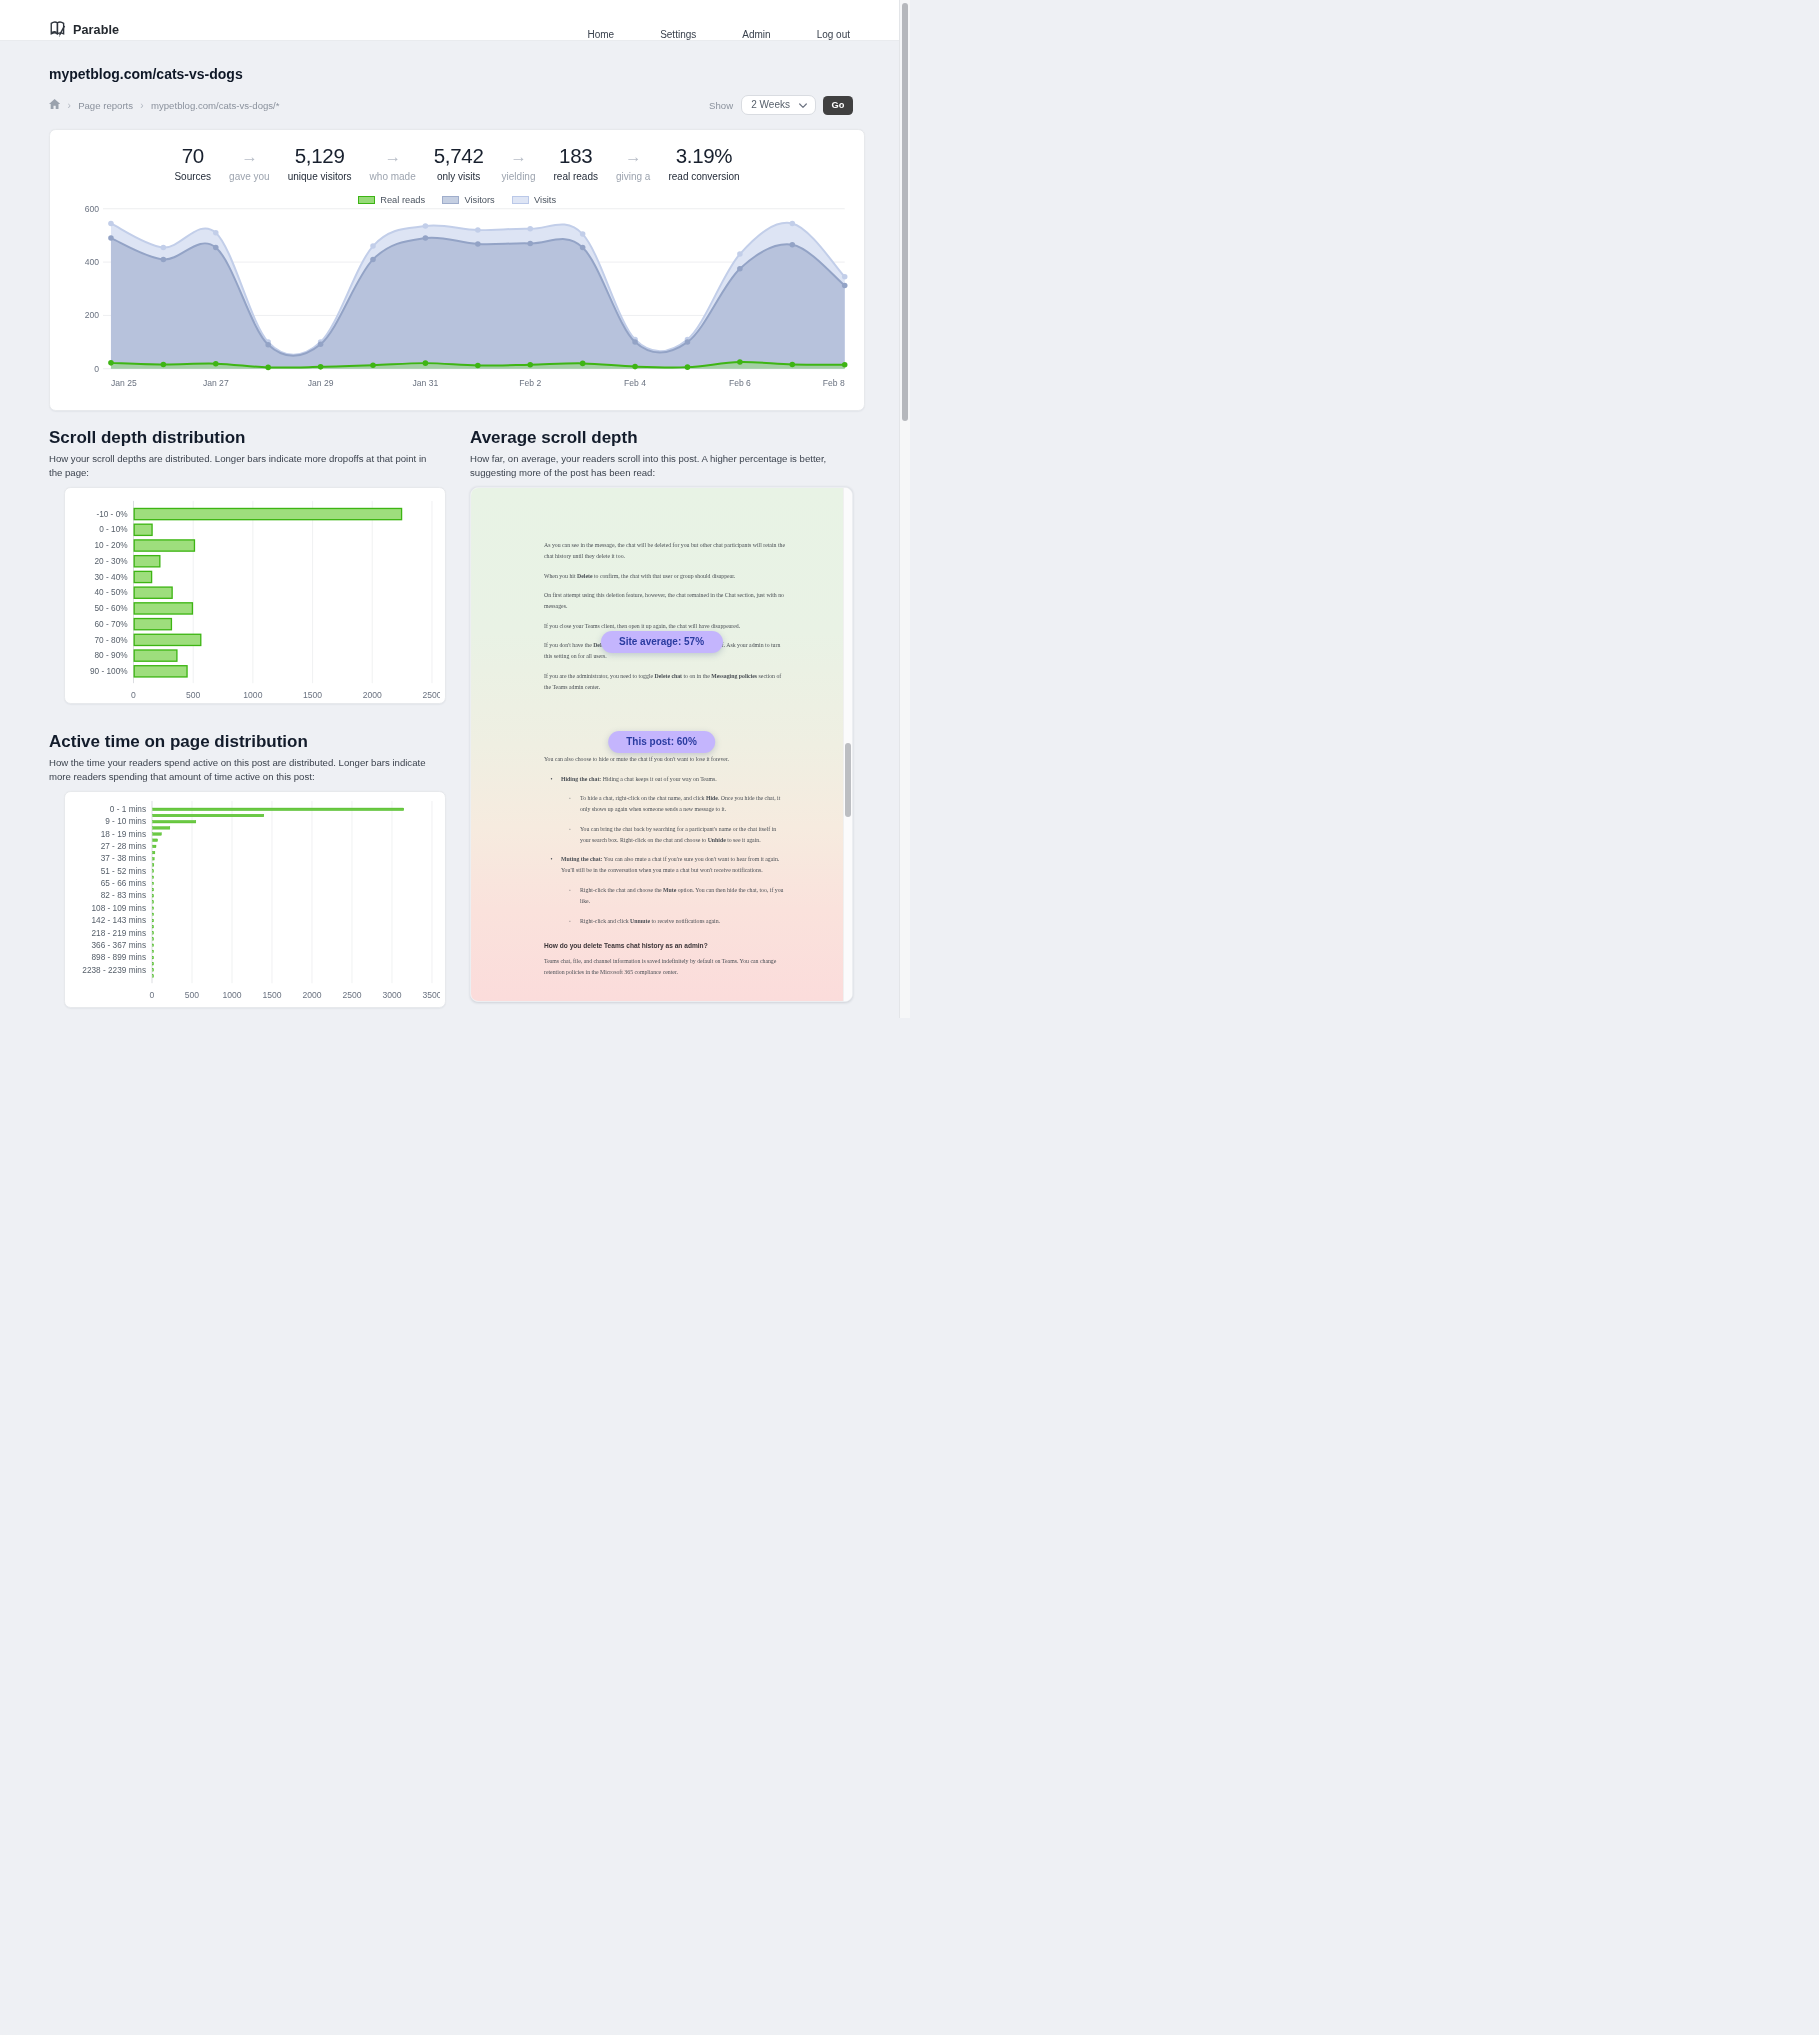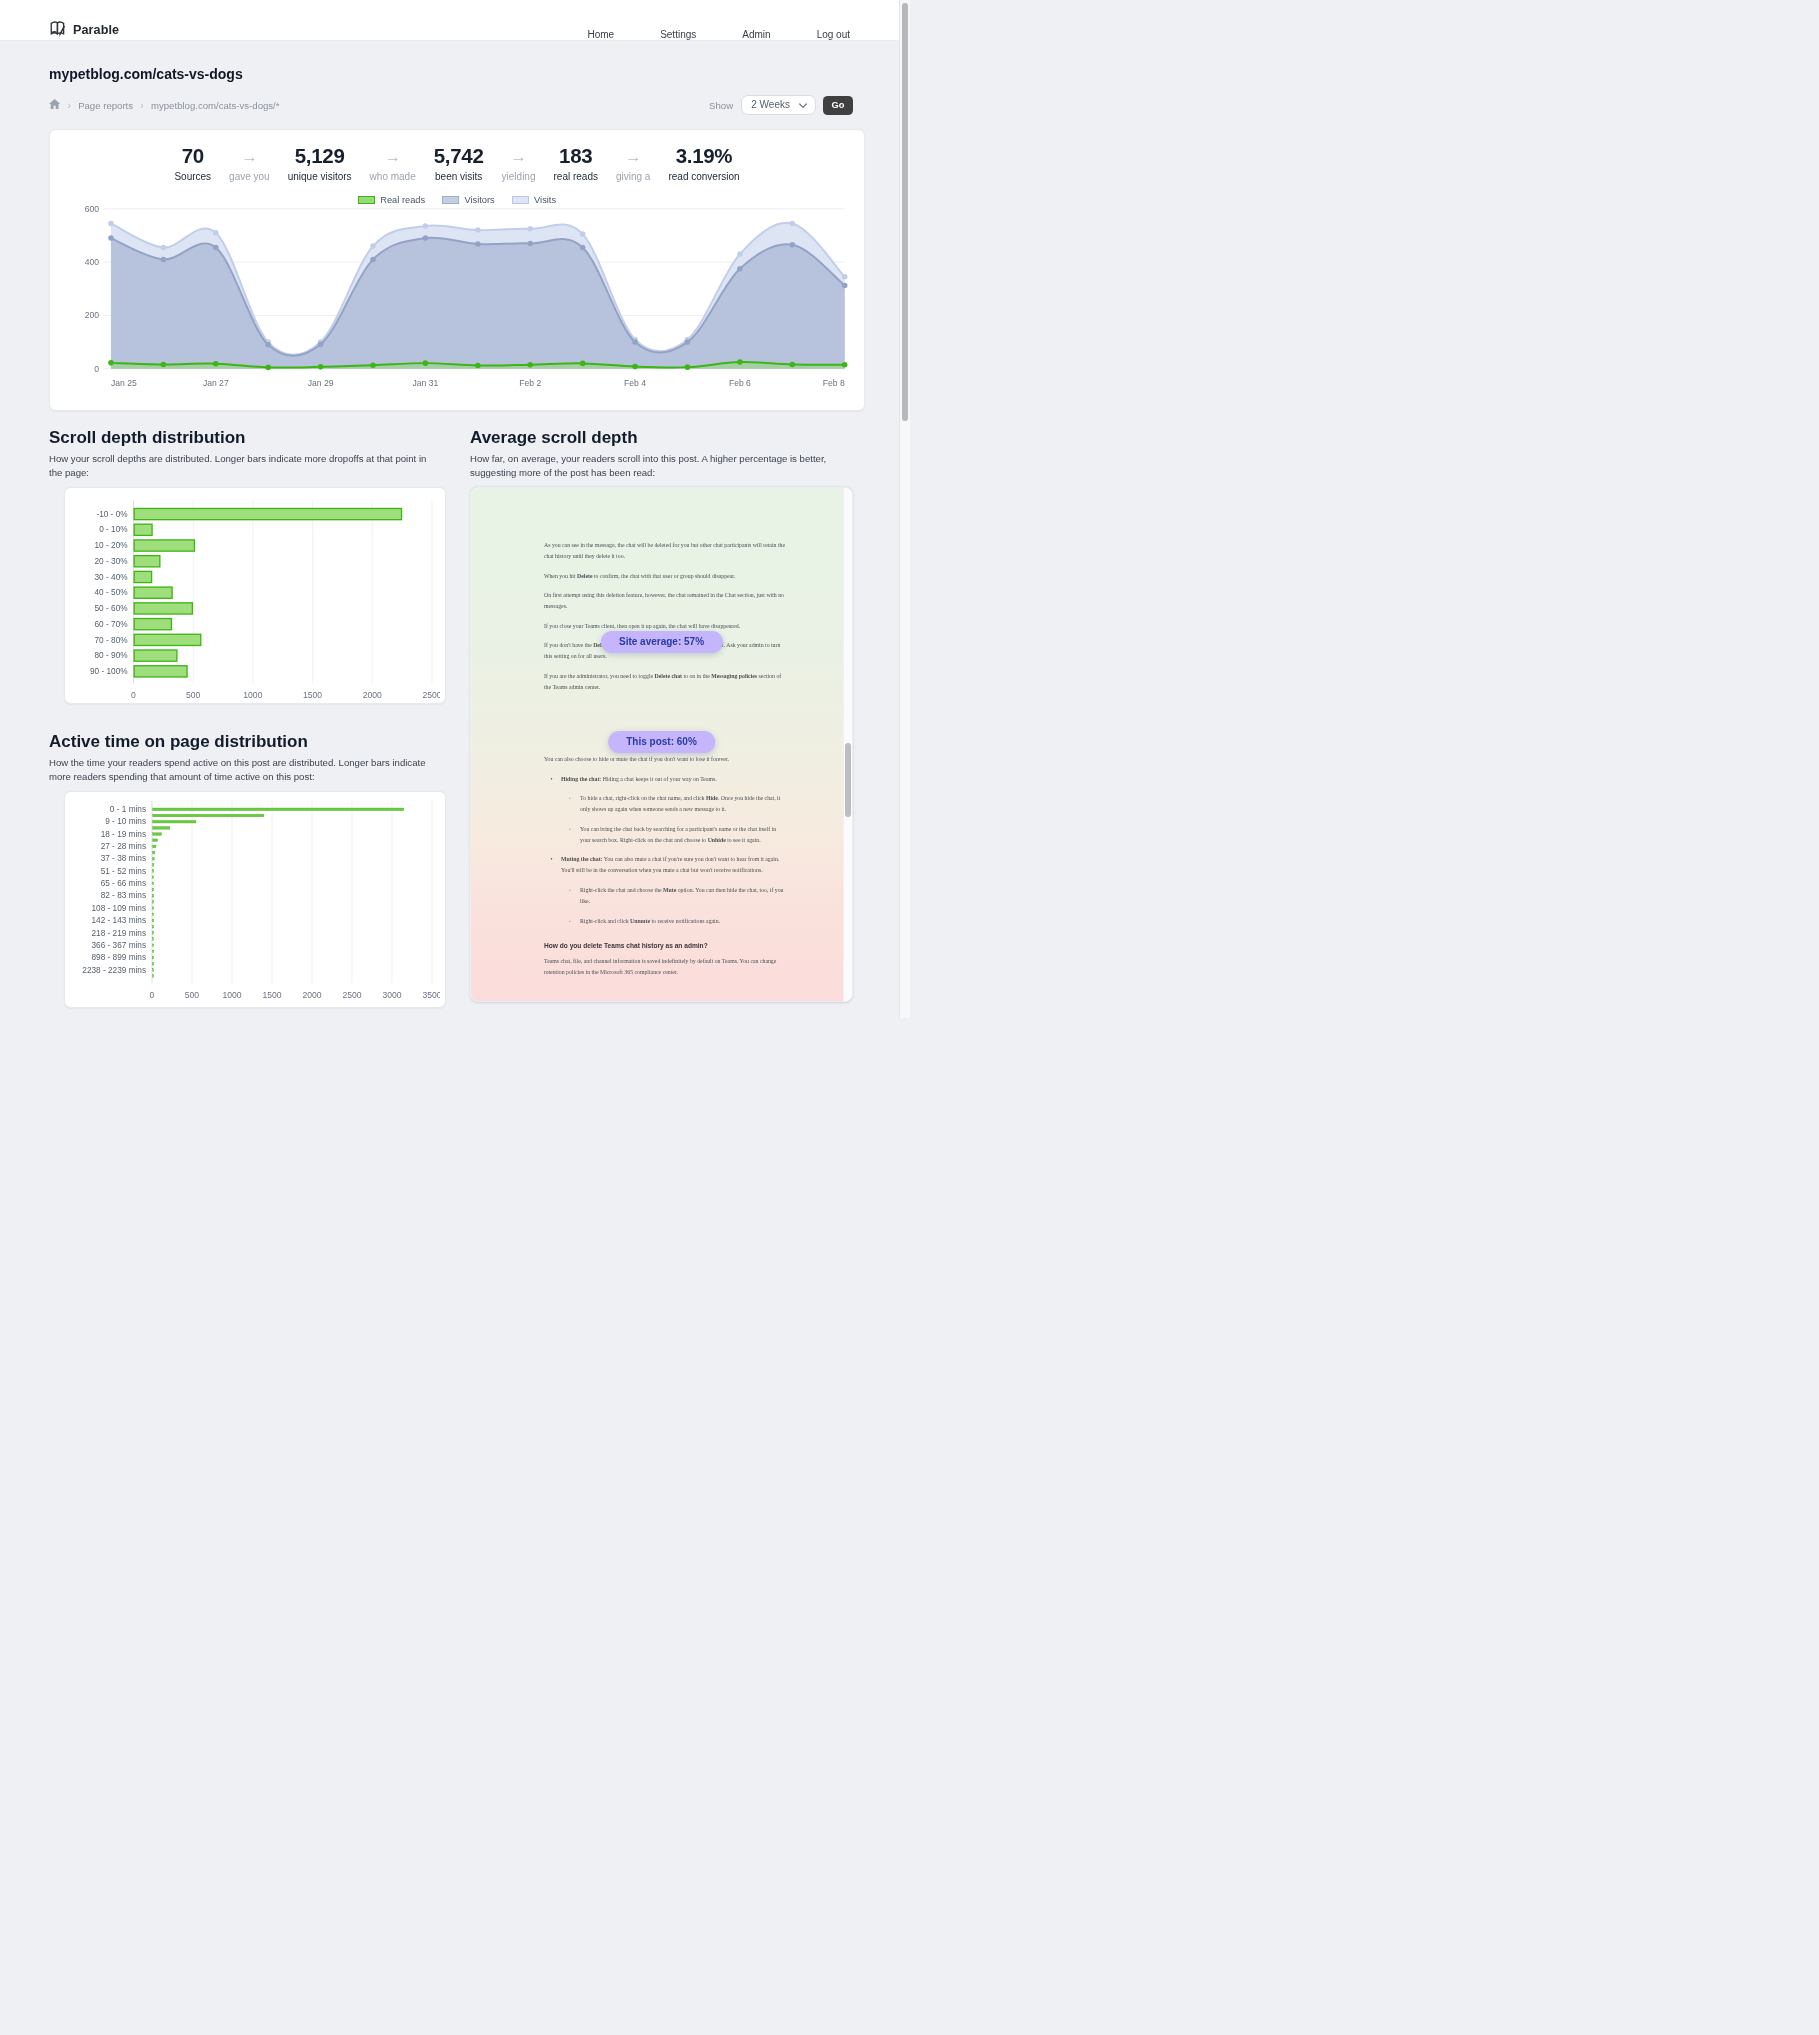--- a/index.html
+++ b/index.html
@@ -22,21 +22,21 @@
   .range-select { display:flex; align-items:center; gap:9.3px; background:#fff; border:0.7px solid #d9dce1; border-radius:7px; padding:3.3px 8px 4px 9.3px; font-size:10px; color:#57606b; cursor:pointer; }
   .go-btn { background:#404040; color:#fff; font-size:9.3px; font-weight:bold; border:none; border-radius:4.6px; padding:4.6px 8.6px; cursor:pointer; }
 
   
   .card { position:absolute; background:#fff; border:0.7px solid #e7e9ec; border-radius:6.6px; box-shadow:0 0.7px 1.3px rgba(20,30,50,.05); }
   .main-card { left:49px; top:129px; width:816px; height:282px; padding:9.3px 16px 4px; }
 
   
   .stats-row { display:flex; justify-content:center; align-items:flex-start; gap:18px; margin-top:4px; }
   .stat { display:flex; flex-direction:column; align-items:center; }
-  .stat-value { font-size:20.5px; font-weight:bold; color:#18202e; line-height:26.4px; letter-spacing:-0.3px; }
+  .stat-value { font-size:20.5px; font-weight:normal; color:#18202e; line-height:26.4px; letter-spacing:-0.3px; }
   .stat-label { font-size:10px; color:#252d3a; line-height:14.5px; }
   .connector { display:flex; flex-direction:column; align-items:center; }
   .connector .arr { font-size:16.5px; color:#b7bdc7; line-height:26.4px; }
   .connector .word { font-size:10px; color:#9da4af; line-height:14.5px; }
 
   
   .legend { display:flex; justify-content:center; gap:17px; margin:10.6px 0 1.3px; }
   .legend-item { display:flex; align-items:center; gap:5.3px; cursor:pointer; }
   .legend-swatch { width:17px; height:8.6px; border-width:1.3px; border-style:solid; }
   .legend-label { font-size:9.3px; color:#4b5460; }
@@ -138,21 +138,21 @@
       <div class="stat">
         <div class="stat-value">5,129</div>
         <div class="stat-label">unique visitors</div>
       </div>
       <div class="connector">
         <div class="arr">→</div>
         <div class="word">who made</div>
       </div>
       <div class="stat">
         <div class="stat-value">5,742</div>
-        <div class="stat-label">been visits</div>
+        <div class="stat-label">only visits</div>
       </div>
       <div class="connector">
         <div class="arr">→</div>
         <div class="word">yielding</div>
       </div>
       <div class="stat">
         <div class="stat-value">183</div>
         <div class="stat-label">real reads</div>
       </div>
       <div class="connector">

